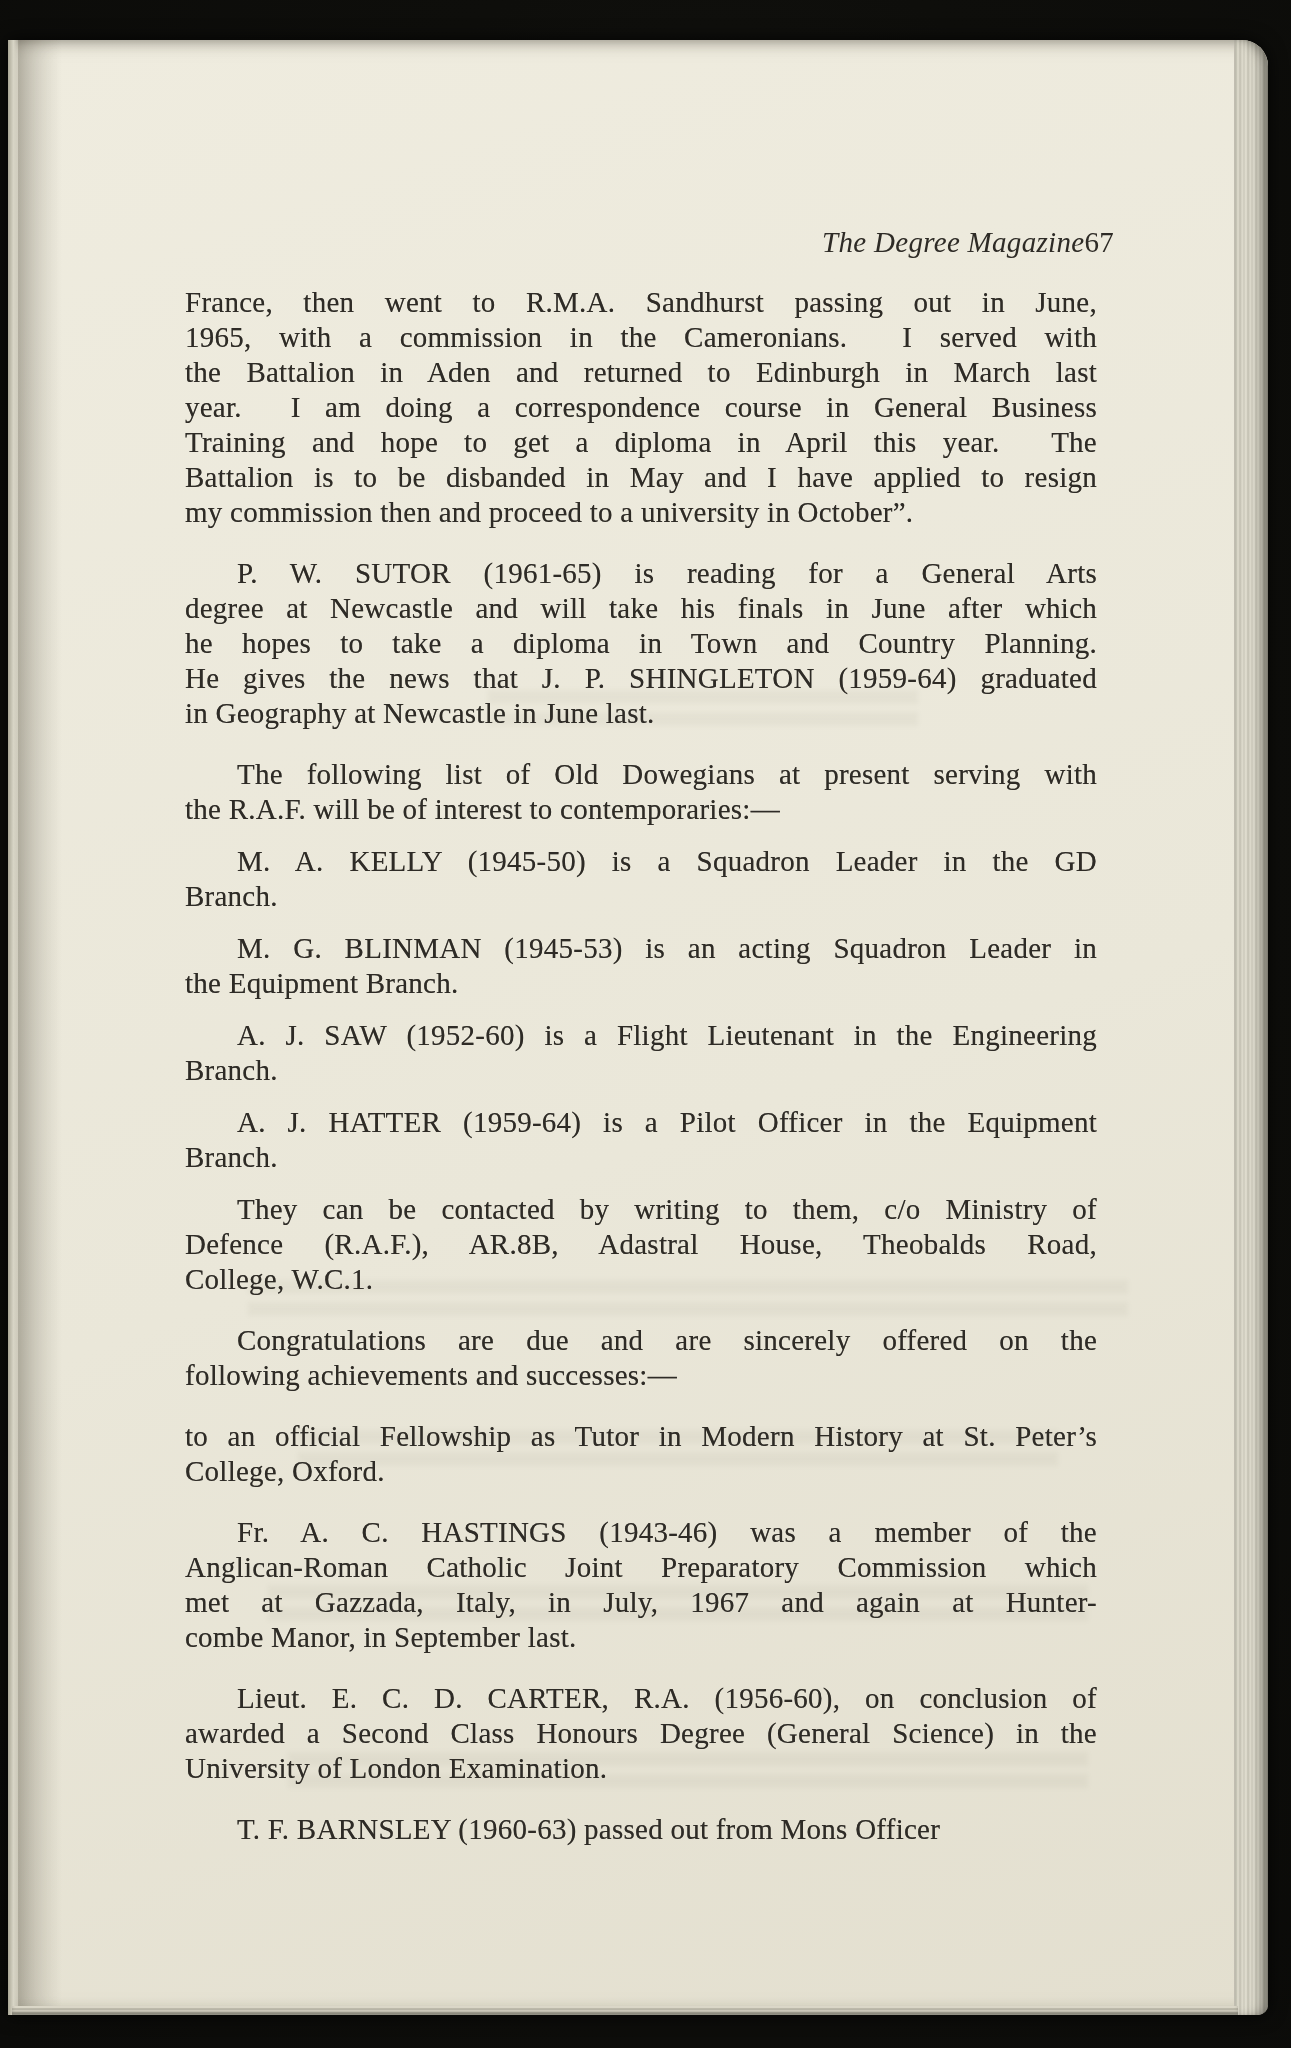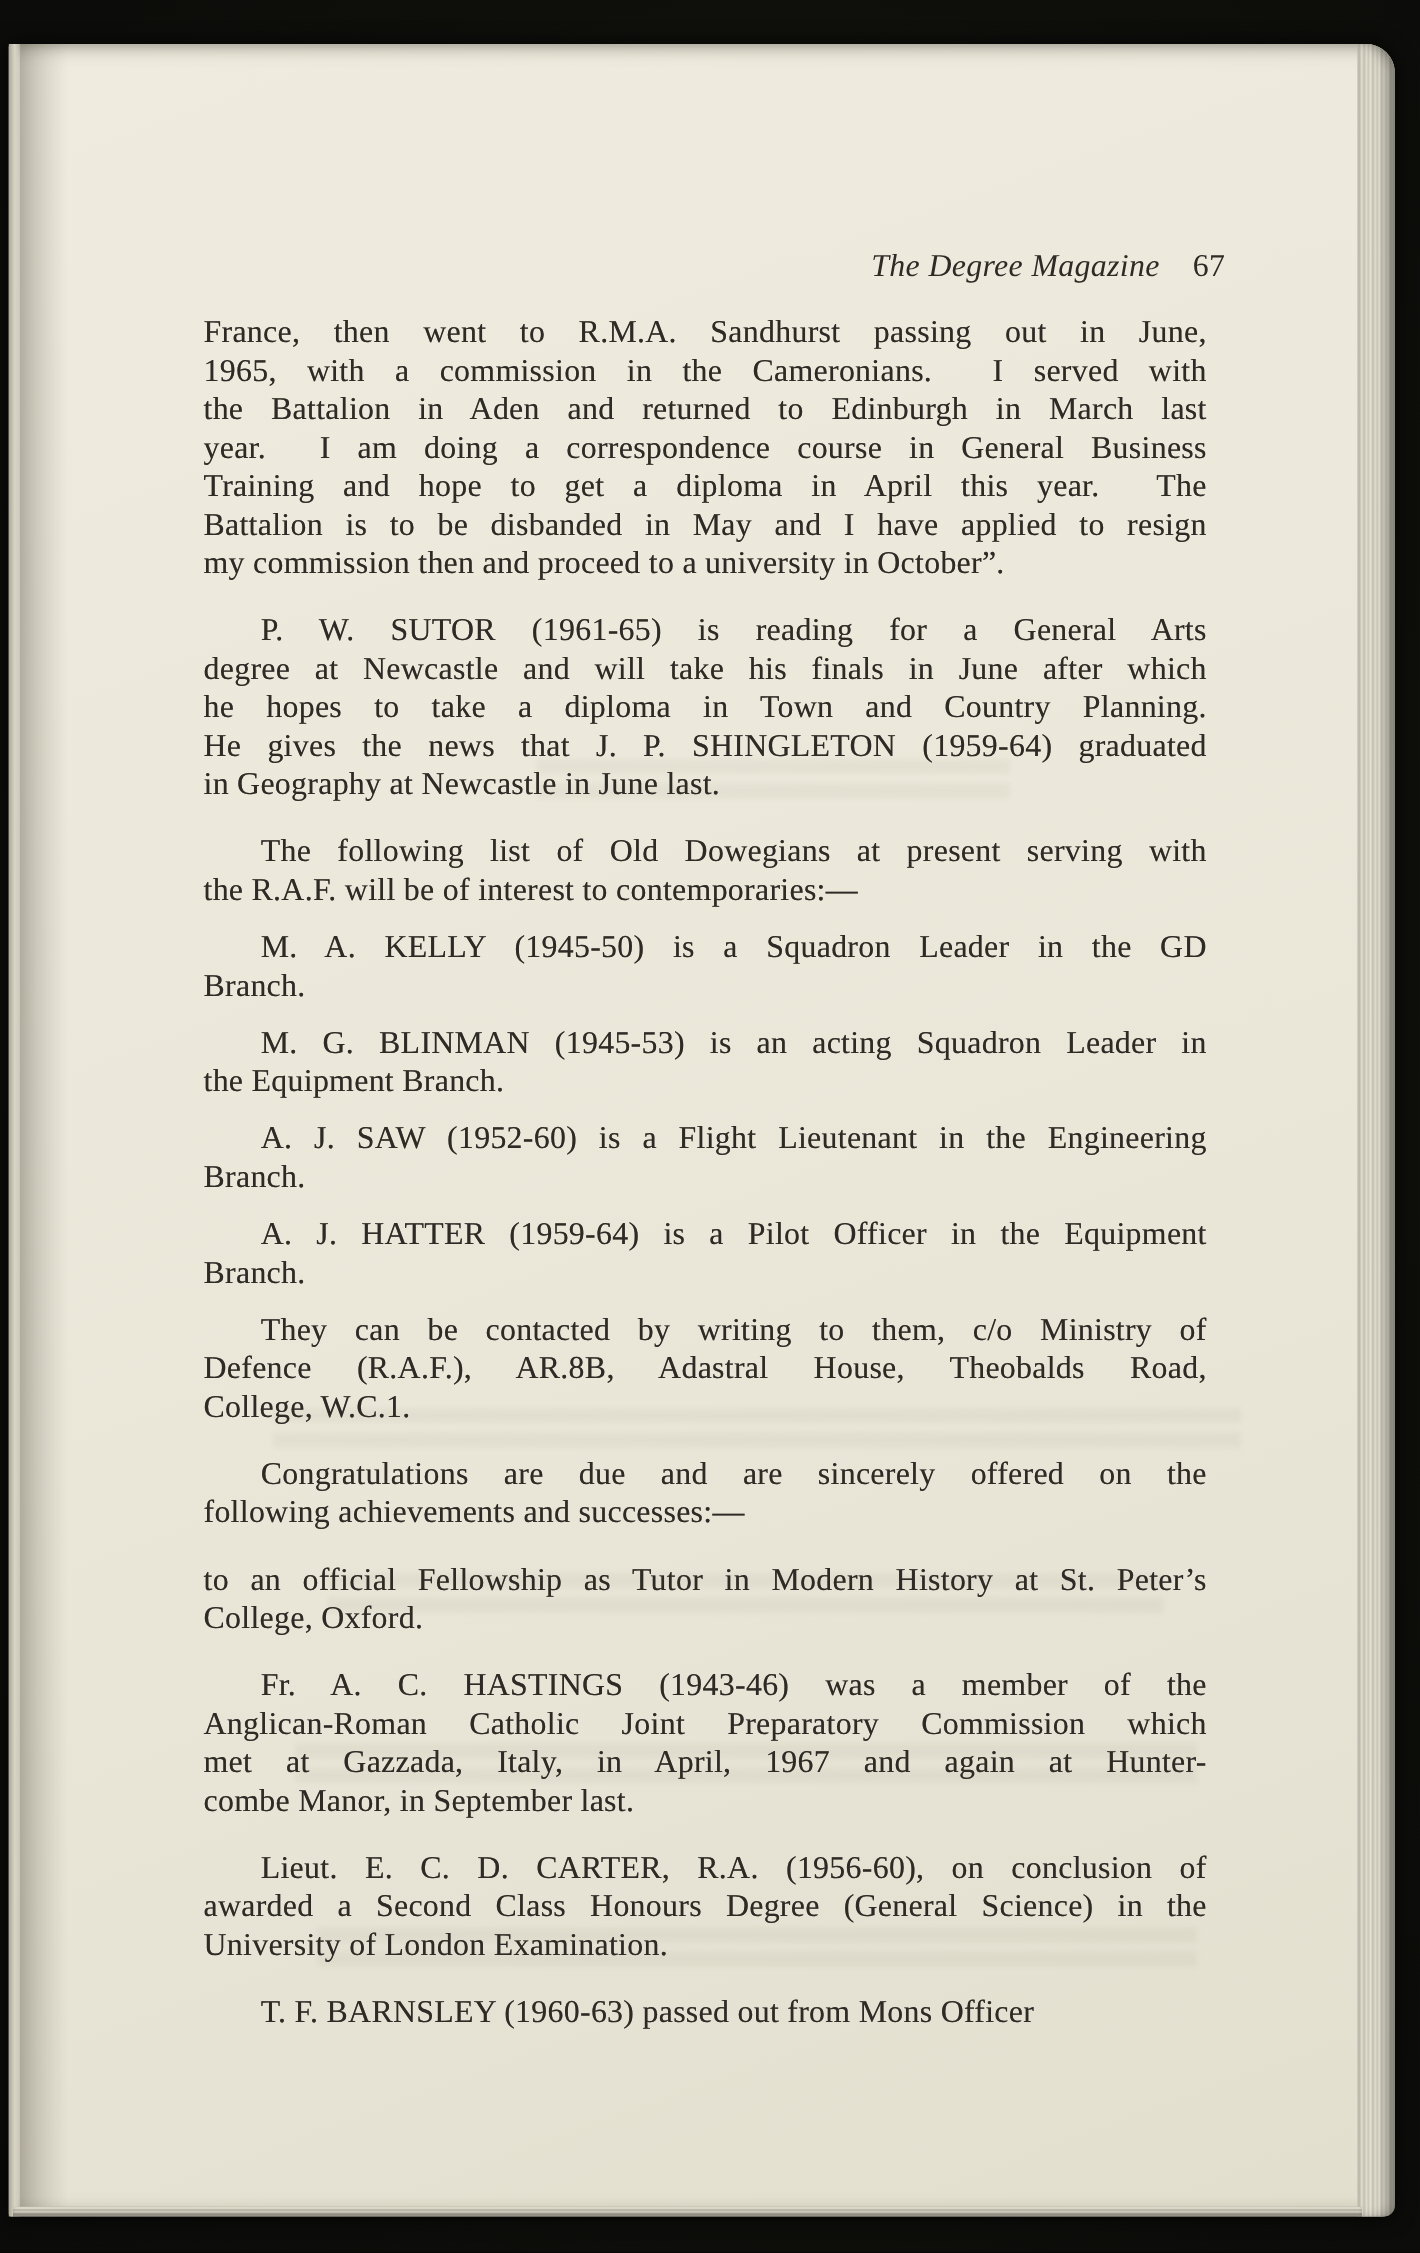--- a/index.html
+++ b/index.html
@@ -46,21 +46,21 @@
     position:absolute;left:4px;right:30px;bottom:0;height:9px;
     background:repeating-linear-gradient(180deg,#dbd7c8 0 2px,#bfbcad 2px 4px);
     box-shadow:inset 0 -4px 5px -2px rgba(35,33,26,.55);
   }
   .page-header{
     position:absolute;left:160px;top:150px;width:946px;height:35px;
     line-height:35px;text-align:right;color:var(--ink);
     font-size:29px;letter-spacing:.3px;white-space:pre;
   }
   .page-header .title{font-style:italic;}
-  .page-header .pagenum{display:inline-block;margin-left:30px;font-style:normal;}
+  .page-header .pagenum{display:inline-block;font-style:normal;}
   .text-block{
     position:absolute;left:160px;top:228px;width:946px;color:var(--ink);
   }
   .para{margin:17px;}
   .para.gap{margin-top:26px;}
   .line{
     height:35px;line-height:35px;font-size:29px;letter-spacing:.25px;
     text-align:justify;text-align-last:justify;white-space:pre-wrap;
     text-shadow:0 0 .6px rgba(46,43,38,.55);
   }
@@ -144,21 +144,21 @@
           <div class="line indent">Congratulations are due and are sincerely offered on the</div>
           <div class="line final">following achievements and successes:—</div>
         </div>
         <div class="para gap">
           <div class="line">to an official Fellowship as Tutor in Modern History at St. Peter’s</div>
           <div class="line final">College, Oxford.</div>
         </div>
         <div class="para gap">
           <div class="line indent">Fr. A. C. HASTINGS (1943-46) was a member of the</div>
           <div class="line">Anglican-Roman Catholic Joint Preparatory Commission which</div>
-          <div class="line">met at Gazzada, Italy, in April, 1967 and again at Hunter-</div>
+          <div class="line">met at Gazzada, Italy, in July, 1967 and again at Hunter-</div>
           <div class="line final">combe Manor, in September last.</div>
         </div>
         <div class="para gap">
           <div class="line indent">Lieut. E. C. D. CARTER, R.A. (1956-60), on conclusion of</div>
           <div class="line">awarded a Second Class Honours Degree (General Science) in the</div>
           <div class="line final">University of London Examination.</div>
         </div>
         <div class="para gap">
           <div class="line indent final">T. F. BARNSLEY (1960-63) passed out from Mons Officer</div>
         </div>

